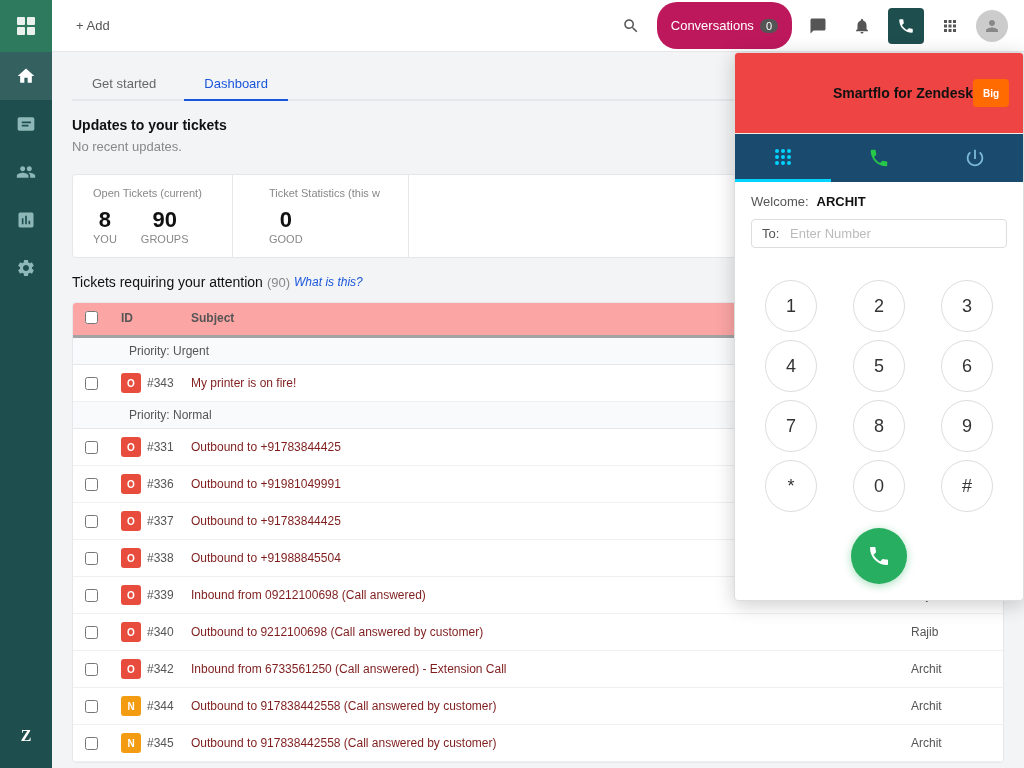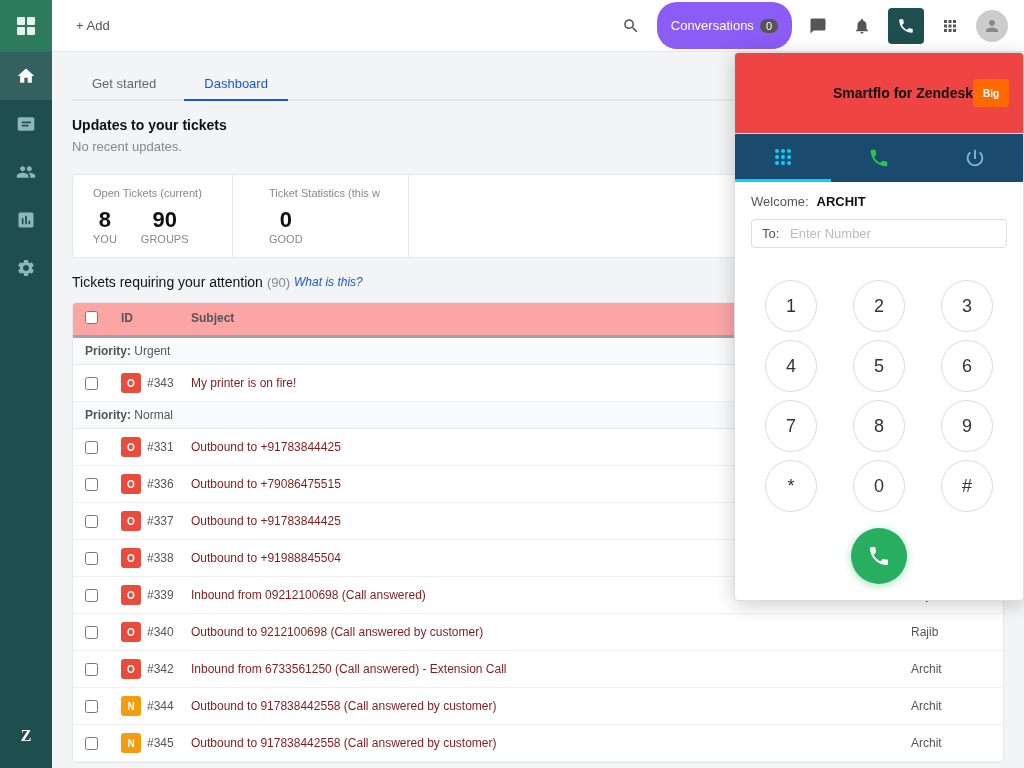--- a/index.html
+++ b/index.html
@@ -83,21 +83,21 @@
       justify-content: center;
       color: #555;
       cursor: pointer;
       border-radius: 50%;
       font-size: 16px;
     }
     .conversations-btn {
       display: flex;
       align-items: center;
       gap: 6px;
-      background: #8b5cf6;
+      background: #be185d;
       color: #fff;
       border-radius: 20px;
       padding: 16px 14px;
       cursor: pointer;
       font-size: 13px;
     }
     .conversations-badge {
       background: #555;
       color: #fff;
       border-radius: 10px;
@@ -201,21 +201,21 @@
       font-weight: 600;
       color: #555;
     }
     .priority-row {
       padding: 6px 12px;
       font-size: 12px;
       color: #555;
       background: #f9fafb;
       border-bottom: 1px solid #e5e7eb;
     }
-    .priority-label { font-weight: 700; }
+    .priority-label { font-weight: 400; margin-left: 44px; }
     .ticket-row {
       display: grid;
       grid-template-columns: 36px 70px 1fr 80px;
       padding: 8px 12px;
       border-bottom: 1px solid #f0f0f0;
       align-items: center;
       font-size: 12px;
     }
     .ticket-checkbox { display: flex; align-items: center; }
     .ticket-checkbox input { cursor: pointer; }
@@ -538,21 +538,21 @@
         <div class="ticket-subject">Outbound to +91783844425</div>
       </div>
       <div class="ticket-row">
         <div class="ticket-checkbox">
             <input type="checkbox" style="">
           </div>
         <div class="ticket-id-cell">
             <span class="ticket-badge badge-o">O</span>
             <span class="ticket-id">#336</span>
           </div>
-        <div class="ticket-subject">Outbound to +79086475515</div>
+        <div class="ticket-subject">Outbound to +91981049991</div>
       </div>
       <div class="ticket-row">
         <div class="ticket-checkbox">
             <input type="checkbox" style="">
           </div>
         <div class="ticket-id-cell">
             <span class="ticket-badge badge-o">O</span>
             <span class="ticket-id">#337</span>
           </div>
         <div class="ticket-subject">Outbound to +91783844425</div>

